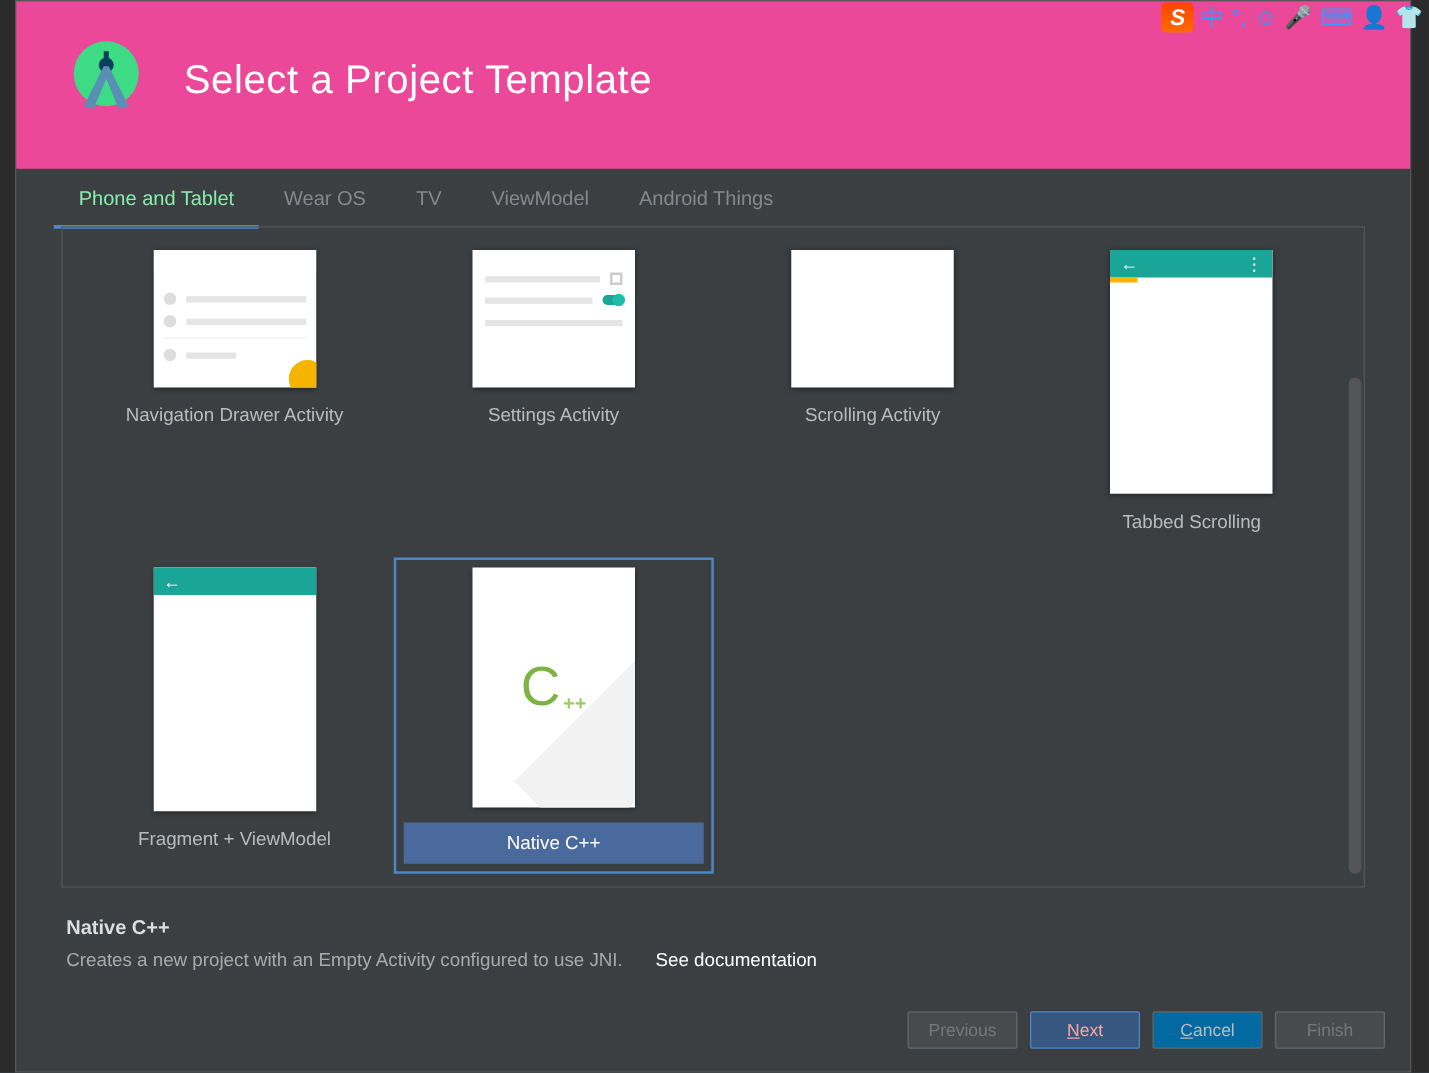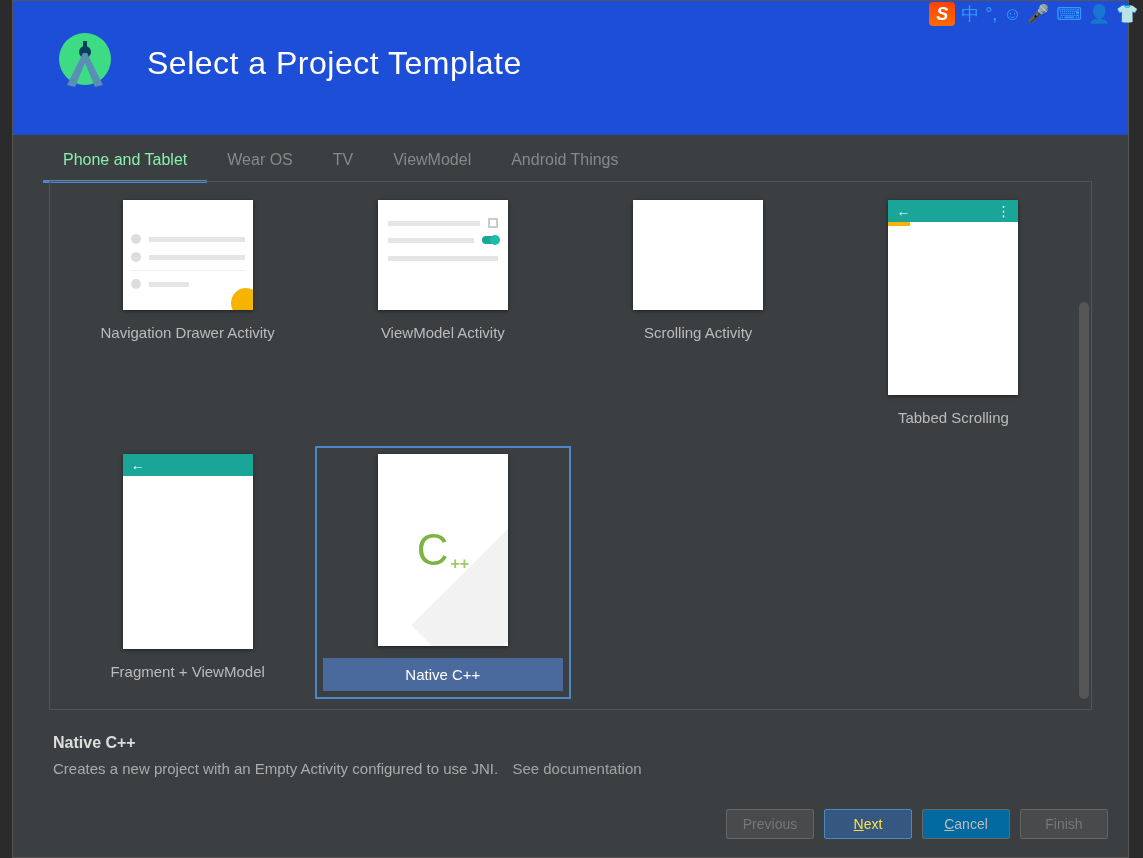--- a/index.html
+++ b/index.html
@@ -58,21 +58,21 @@
       left: 12px;
       top: 0;
       right: 14px;
       bottom: 0;
       background: #3c3f41;
       border: 1px solid #555;
       display: flex;
       flex-direction: column;
     }
     .header {
-      background: #1d4ed8;
+      background: #ec4899;
       padding: 30px 40px 40px 40px;
       display: flex;
       align-items: center;
       gap: 30px;
     }
     .logo {
       width: 64px;
       height: 64px;
       position: relative;
     }
@@ -195,40 +195,40 @@
     .cpp { display:flex; align-items:center; justify-content:center; height:100%; background:#fff; position:relative;}
     .cpp .shadow{position:absolute;left:55%;top:42%;width:80px;height:140px;background:#f2f2f2;transform:rotate(45deg);}
     .cpp .logo{position:relative;font-size:44px;color:#7cb342;font-weight:400;display:flex;align-items:baseline;}
     .cpp .plus{font-size:16px;color:#9ccc65;font-weight:bold;margin-left:2px;position:relative;top:4px;}
 
     .footer {
       padding: 14px 40px 18px 40px;
     }
     .sel-title { color:#ddd; font-size:16px; font-weight:bold; margin-bottom:8px; }
     .sel-desc { color:#aaa; font-size:15px; }
-    .sel-desc a { color:#a3a3a3; text-decoration:none; margin-left:10px; }
+    .sel-desc a { color:#ffffff; text-decoration:none; margin-left:22px; }
     .buttons {
       display:flex;
       justify-content:flex-end;
       gap:10px;
       padding:14px 20px 18px 0;
     }
     .btn {
       min-width:88px;
       height:30px;
       background:#0369a1;
       border:1px solid #666;
       color:#bbb;
       font-size:14px;
       border-radius:2px;
       cursor:pointer;
       display:flex;align-items:center;justify-content:center;
     }
     .btn.disabled { color:#777; background:#484a4c; }
-    .btn.primary { background:#365880; border-color:#4a88c7; color:#fde047; font-weight:500;}
+    .btn.primary { background:#365880; border-color:#4a88c7; color:#fca5a5; font-weight:500;}
     .btn .ul { text-decoration:underline; }
   </style>
 </head>
 <body>
 
 <div class="ime-bar">
   <div class="ime-s">S</div>
   <span class="ime-icon">中</span>
   <span class="ime-icon">°,</span>
   <span class="ime-icon">☺</span>
@@ -294,21 +294,21 @@
                 <div class="ln"></div>
                 <div class="chk"></div>
               </div>
             <div class="row">
                 <div class="ln"></div>
                 <div class="tog"></div>
               </div>
             <div class="fl"></div>
           </div>
         </div>
-        <div class="card-label">ViewModel Activity</div>
+        <div class="card-label">Settings Activity</div>
       </div>
 
       <div class="card">
         <div class="thumb short"></div>
         <div class="card-label">Scrolling Activity</div>
       </div>
 
       <div class="card">
         <div class="thumb tbb">
           <div class="topbar">

